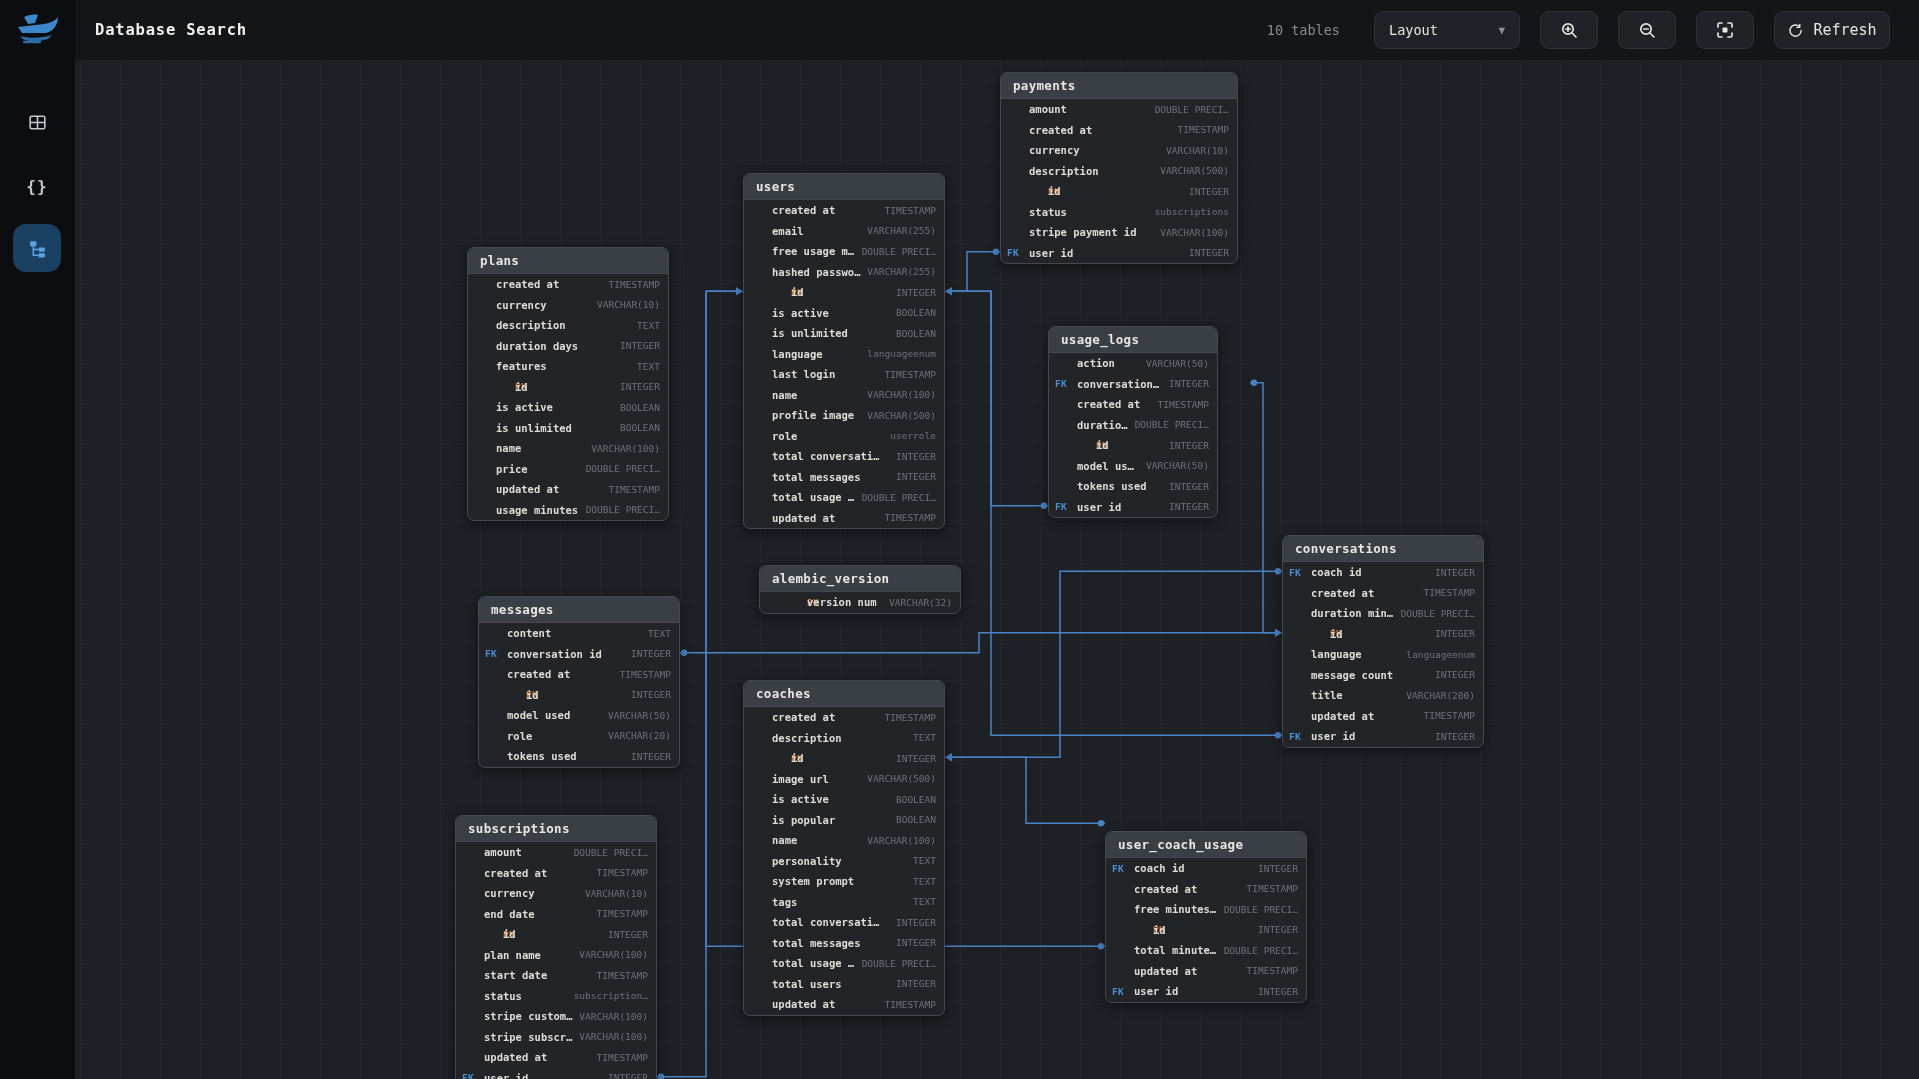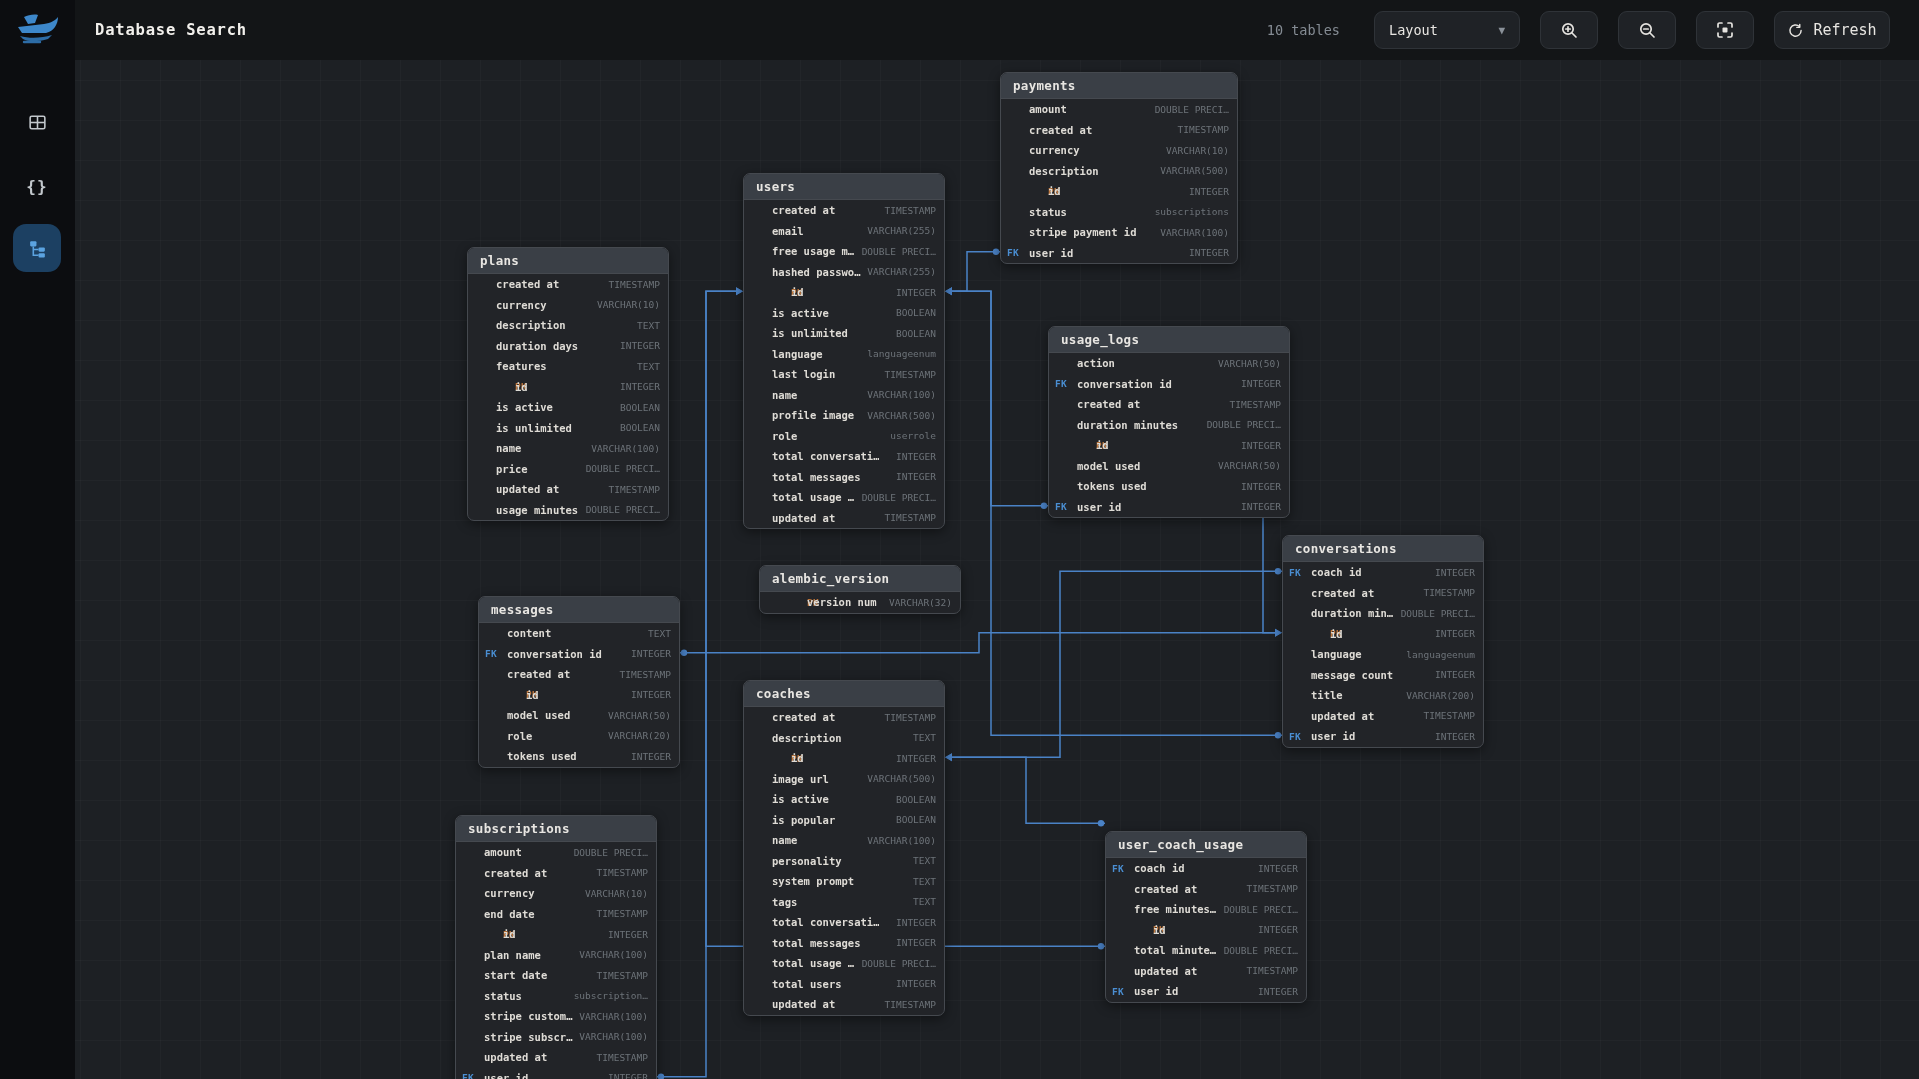--- a/index.html
+++ b/index.html
@@ -296,21 +296,21 @@
           <span class="fname">updated_at</span>
           <span class="ftype">TIMESTAMP</span>
         </div>
         <div class="trow">
           <span class="tkey"></span>
           <span class="fname">usage_minutes</span>
           <span class="ftype">DOUBLE PRECI…</span>
         </div>
       </div>
     </div>
-    <div class="tnode" style="left: 1048px; top: 326px; width: 242px;">
+    <div class="tnode" style="left: 1048px; top: 326px; width: 170px;">
       <div class="thead">usage_logs</div>
       <div>
         <div class="trow">
           <span class="tkey"></span>
           <span class="fname">action</span>
           <span class="ftype">VARCHAR(50)</span>
         </div>
         <div class="trow">
           <span class="tkey fk">FK</span>
           <span class="fname">conversation_id</span>

